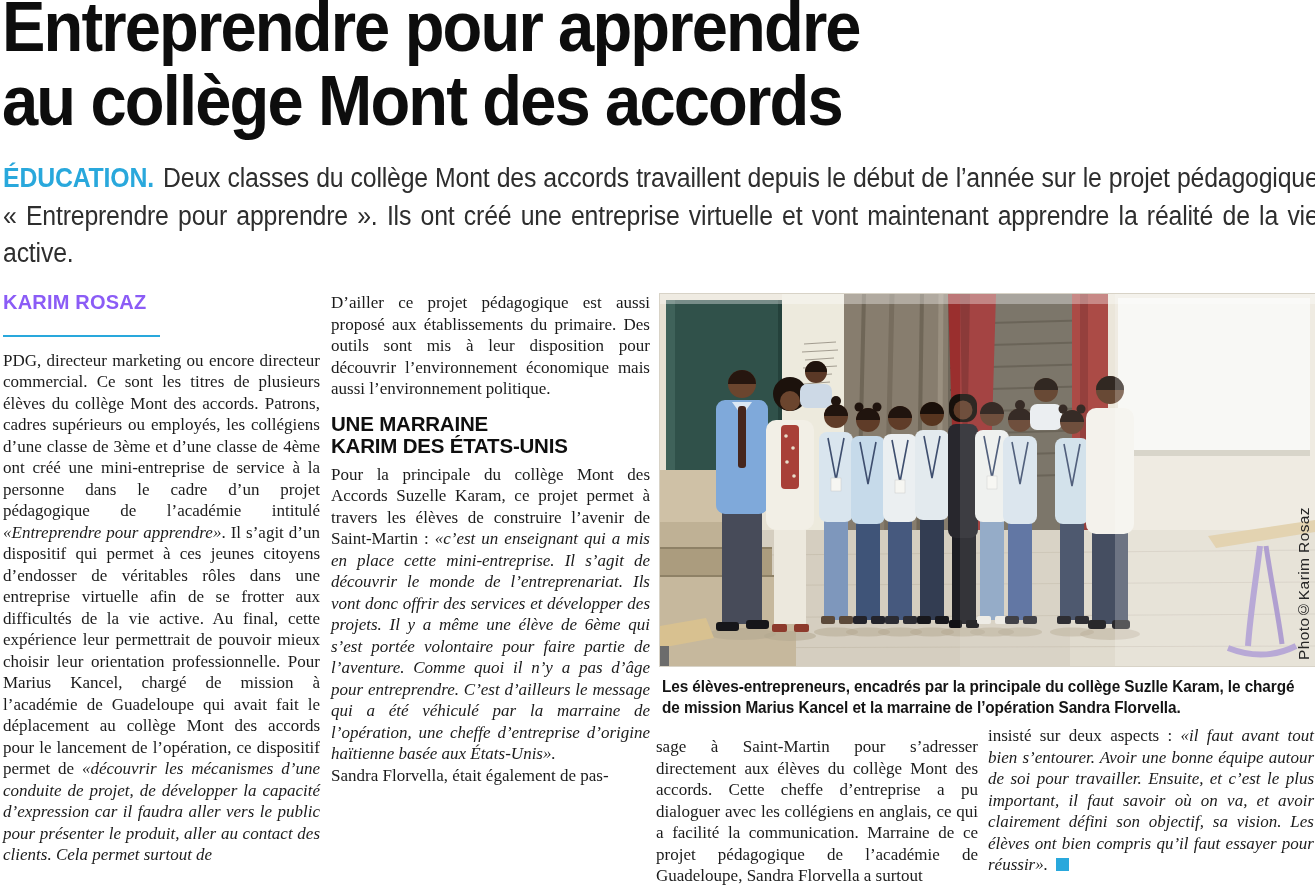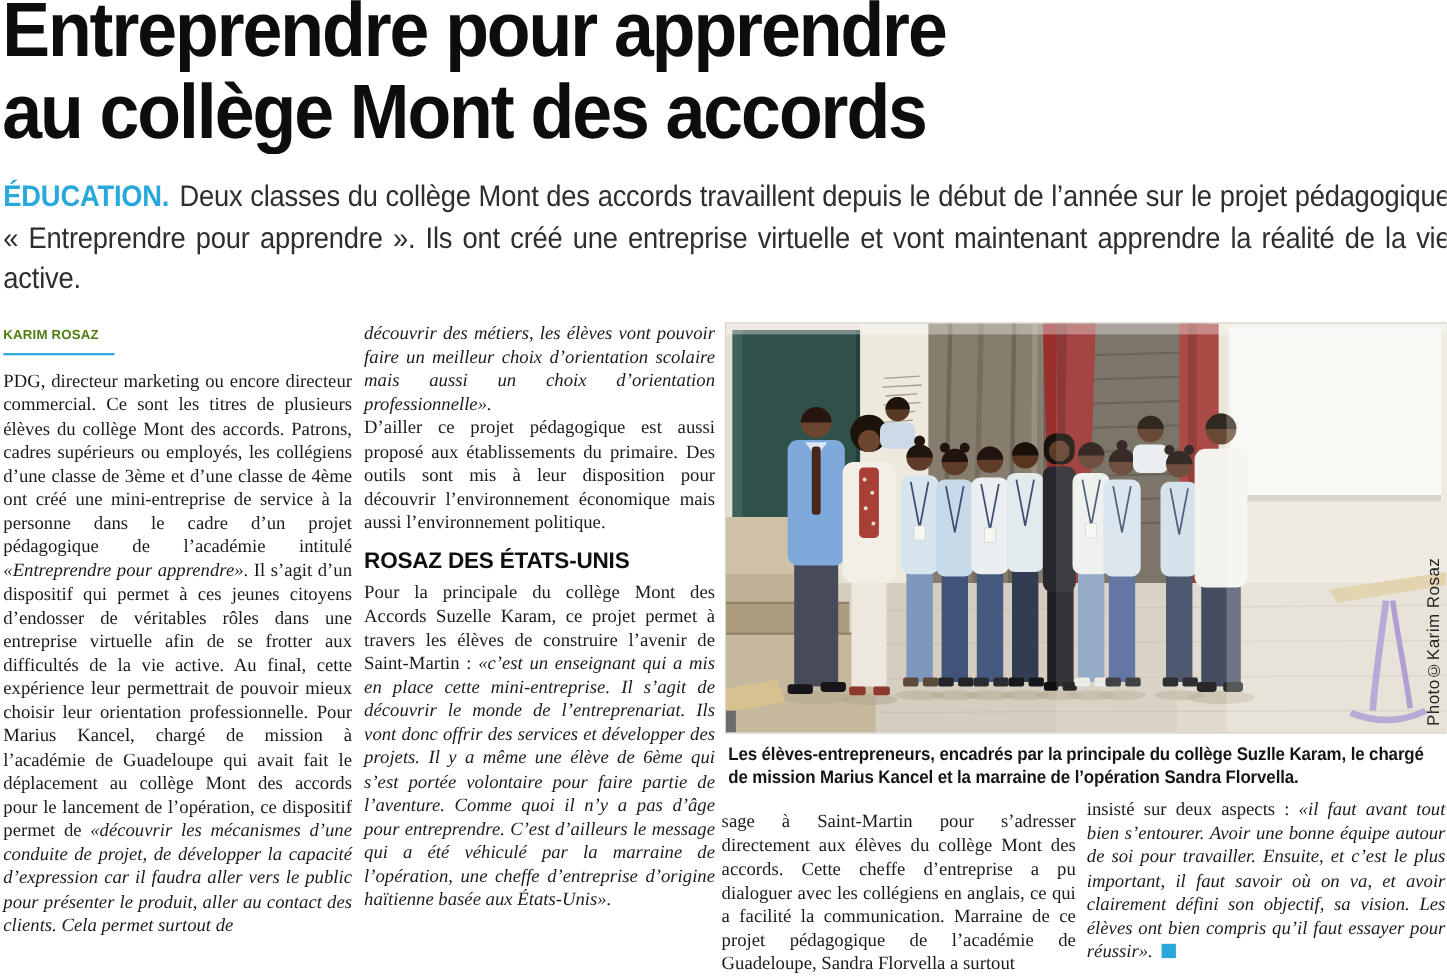--- a/index.html
+++ b/index.html
@@ -19,22 +19,22 @@
   
   .col{position:absolute;top:292px;font-family:"Liberation Serif",serif;font-size:17px;line-height:21.5px;
     color:#1b1b1b;text-align:justify;}
   .col p{margin:0;}
   .col1{left:3px;width:317px;}
   .col2{left:331px;width:319px;}
   .col3{left:656px;top:736px;width:322px;}
   .col4{left:988px;top:725px;width:326px;}
   .it{font-style:italic;}
 
-  .byline{font-family:"Liberation Sans",sans-serif;font-size:12px;font-weight:bold;color:#4d7c0f;
-    display:inline-block;padding:0 14px 5px 0;border-bottom:2.5px solid #29a8dc;margin-bottom:13px;letter-spacing:.2px;}
+  .byline{font-family:"Liberation Sans",sans-serif;font-size:20px;font-weight:bold;color:#8b5cf6;
+    display:inline-block;padding:0 14px 21px 0;border-bottom:2.5px solid #29a8dc;margin-bottom:13px;letter-spacing:.2px;}
 
   .subhead{font-family:"Liberation Sans",sans-serif;font-size:20.5px;line-height:22px;font-weight:bold;
     color:#0f0f0f;letter-spacing:-0.2px;margin:13px 0 7px 0;}
   .subhead span{display:block;}
 
   
   .photo-wrap{position:absolute;left:660px;top:294px;width:655px;height:372px;background:#e5dfd2;
     outline:1px solid #d8d3c7;}
   .photo-wrap svg{display:block;}
   .photo-credit{position:absolute;right:2px;bottom:6px;writing-mode:vertical-rl;transform:rotate(180deg);
@@ -61,26 +61,27 @@
       <span class="kicker" style="color: rgb(41, 168, 220);">ÉDUCATION.</span><span>Deux classes du collège Mont des accords travaillent depuis le début de l’année sur le projet pédagogique « Entreprendre pour apprendre ». Ils ont créé une entreprise virtuelle et vont maintenant apprendre la réalité de la vie active.</span>
     </p>
   </div>
 
   <div class="col col1">
     <div class="byline" style="border-bottom-color: rgb(41, 168, 220);">KARIM ROSAZ</div>
     <p><span>PDG, directeur marketing ou encore directeur commercial. Ce sont les titres de plusieurs élèves du collège Mont des accords. Patrons, cadres supérieurs ou employés, les collégiens d’une classe de 3ème et d’une classe de 4ème ont créé une mini-entreprise de service à la personne dans le cadre d’un projet pédagogique de l’académie intitulé </span><span class="it">«Entreprendre pour apprendre»</span><span>. Il s’agit d’un dispositif qui permet à ces jeunes citoyens d’endosser de véritables rôles dans une entreprise virtuelle afin de se frotter aux difficultés de la vie active. Au final, cette expérience leur permettrait de pouvoir mieux choisir leur orientation professionnelle. Pour Marius Kancel, chargé de mission à l’académie de Guadeloupe qui avait fait le déplacement au collège Mont des accords pour le lancement de l’opération, ce dispositif permet de </span><span class="it">«découvrir les mécanismes d’une conduite de projet, de développer la capacité d’expression car il faudra aller vers le public pour présenter le produit, aller au contact des clients. Cela permet surtout de</span></p>
   </div>
 
   <div class="col col2">
-    <p><span class="it">découvrir des métiers, les élèves vont pouvoir faire un meilleur choix d’orientation scolaire mais aussi un choix d’orientation professionnelle».</span></p>
     <p>D’ailler ce projet pédagogique est aussi proposé aux établissements du primaire. Des outils sont mis à leur disposition pour découvrir l’environnement économique mais aussi l’environnement politique.</p>
     <h3 class="subhead">
-      <span>ROSAZ DES ÉTATS-UNIS</span>
+      <span>UNE MARRAINE</span>
+      <span>KARIM DES ÉTATS-UNIS</span>
     </h3>
     <p><span>Pour la principale du collège Mont des Accords Suzelle Karam, ce projet permet à travers les élèves de construire l’avenir de Saint-Martin : </span><span class="it">«c’est un enseignant qui a mis en place cette mini-entreprise. Il s’agit de découvrir le monde de l’entreprenariat. Ils vont donc offrir des services et développer des projets. Il y a même une élève de 6ème qui s’est portée volontaire pour faire partie de l’aventure. Comme quoi il n’y a pas d’âge pour entreprendre. C’est d’ailleurs le message qui a été véhiculé par la marraine de l’opération, une cheffe d’entreprise d’origine haïtienne basée aux États-Unis».</span></p>
+    <p>Sandra Florvella, était également de pas-</p>
   </div>
 
   <div class="photo-wrap">
     <svg width="655" height="372" viewBox="0 0 655 372" aria-hidden="true">
       <g>
         <rect x="0" y="0" width="655" height="372" fill="#e3ddcf"></rect>
         <rect x="0" y="0" width="655" height="236" fill="#e7e1d3"></rect>
 
         <rect x="6" y="6" width="116" height="172" fill="#30514a"></rect>
         <rect x="6" y="6" width="9" height="172" fill="#3f625a"></rect>

